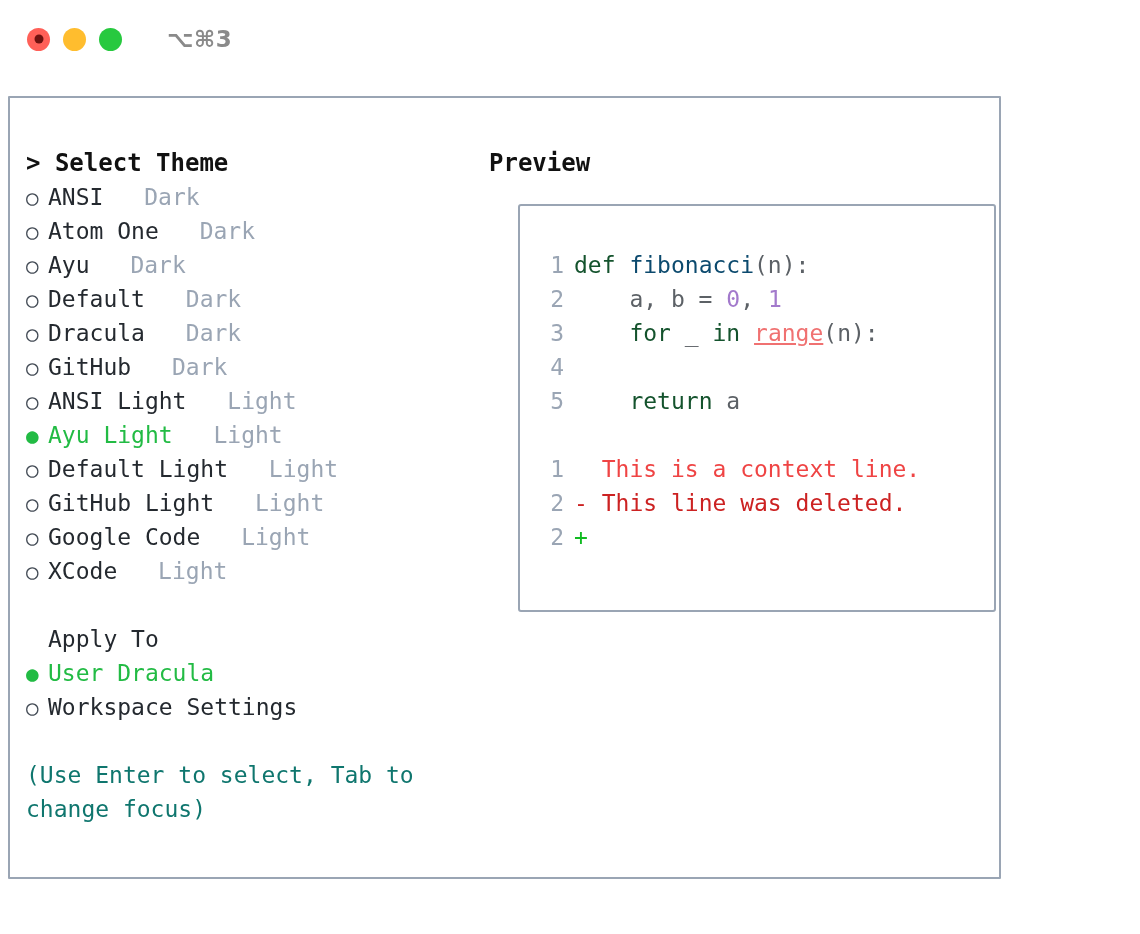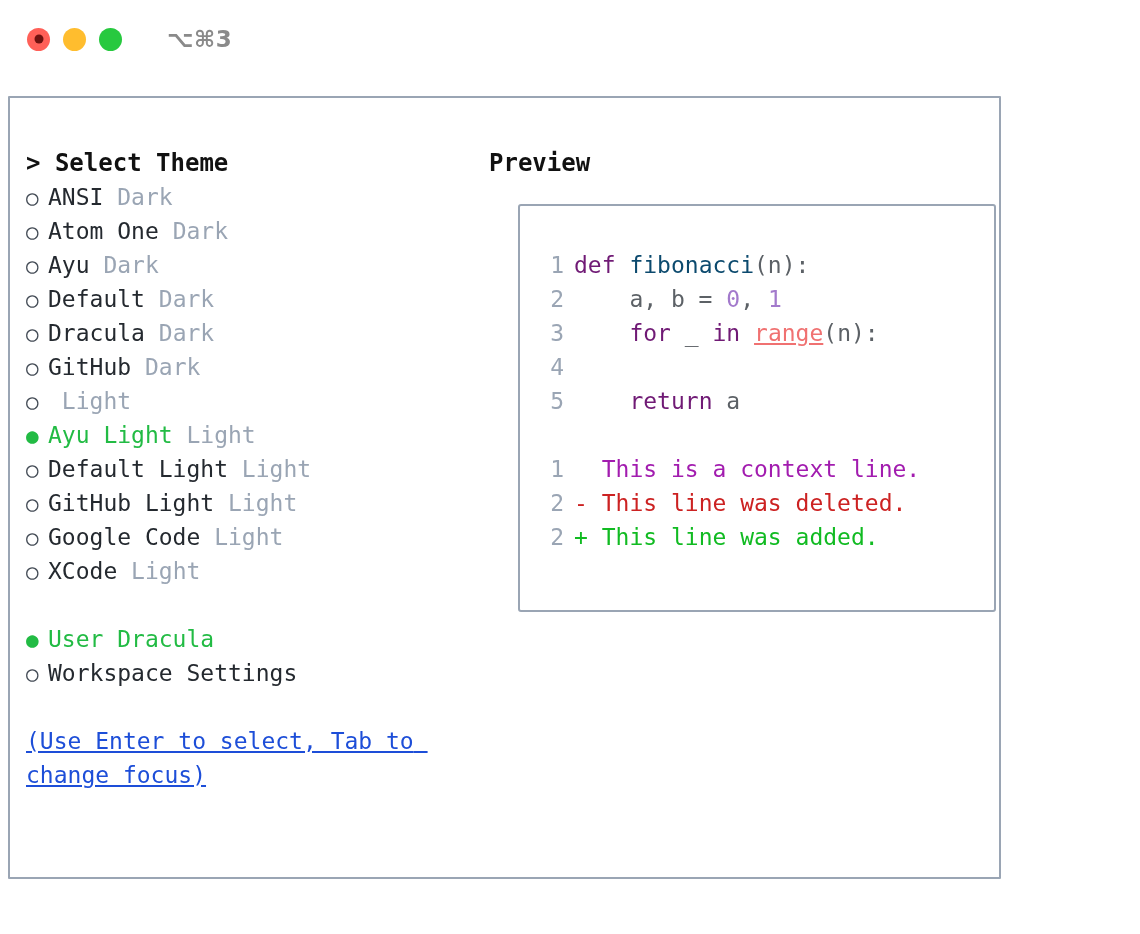--- a/index.html
+++ b/index.html
@@ -119,43 +119,42 @@
     display: inline-block;
     width: 22px;
     flex: 0 0 22px;
     font-size: 21px;
     color: #444c56;
     text-align: left;
   }
   .bullet.on { color: #22bb44; }
   .opt-name  { color: #24292f; }
   .opt-name.on { color: #22bb44; }
-  .opt-tag   { color: #9aa5b4; }
+  .opt-tag   { color: #9aa5b4; margin-left: 27px; }
 
   .group-head {
     display: flex;
     align-items: baseline;
     line-height: 34px;
     height: 34px;
     font-size: 23px;
     color: #24292f;
     white-space: pre;
   }
   .group-head .bullet { color: transparent; }
 
   .spacer-lg { height: 34px; }
 
   .hint {
     margin-top: 34px;
     font-size: 23px;
-    color: #1d4ed8;
+    color: #0f766e;
     line-height: 34px;
     width: 410px;
     white-space: pre-wrap;
-    text-decoration: underline;
   }
 
   
   #preview-box {
     position: absolute;
     left: 29px;
     top: 58px;
     width: 478px;
     height: 408px;
     border: 2px solid #9aa5b4;
@@ -183,28 +182,28 @@
     display: inline-block;
     width: 26px;
     flex: 0 0 26px;
     text-align: right;
     color: #9aa5b4;
     margin-right: 10px;
   }
   .code-text { white-space: pre; }
 
   
-  .t-kw   { color: #701a75; }
+  .t-kw   { color: #14532d; }
   .t-fn   { color: #0c4a6e; }
   .t-bi   { color: #f07171; text-decoration: underline; }
   .t-num  { color: #a37acc; }
   .t-plain{ color: #5c6166; }
 
   .diff-gap { height: 34px; }
-  .d-ctx  { color: #a21caf; text-align: right; }
+  .d-ctx  { color: #ef4444; text-align: right; }
   .d-del  { color: #cc2222; }
   .d-add  { color: #11bb22; }
 </style>
 </head>
 <body>
 
 <div id="window">
 
   <div id="titlebar">
     <div class="traffic-lights">
@@ -221,30 +220,34 @@
 
       <div class="section-title">&gt; Select Theme</div>
 
       <ul class="opt-list" id="theme-list">
           <li class="opt-row"><span class="bullet">○</span><span class="opt-name">ANSI</span><span class="opt-tag"> Dark</span></li>
           <li class="opt-row"><span class="bullet">○</span><span class="opt-name">Atom One</span><span class="opt-tag"> Dark</span></li>
           <li class="opt-row"><span class="bullet">○</span><span class="opt-name">Ayu</span><span class="opt-tag"> Dark</span></li>
           <li class="opt-row"><span class="bullet">○</span><span class="opt-name">Default</span><span class="opt-tag"> Dark</span></li>
           <li class="opt-row"><span class="bullet">○</span><span class="opt-name">Dracula</span><span class="opt-tag"> Dark</span></li>
           <li class="opt-row"><span class="bullet">○</span><span class="opt-name">GitHub</span><span class="opt-tag"> Dark</span></li>
-          <li class="opt-row"><span class="bullet">○</span><span class="opt-tag"> Light</span></li>
+          <li class="opt-row"><span class="bullet">○</span><span class="opt-name">ANSI Light</span><span class="opt-tag"> Light</span></li>
           <li class="opt-row"><span class="bullet on">●</span><span class="opt-name on">Ayu Light</span><span class="opt-tag"> Light</span></li>
           <li class="opt-row"><span class="bullet">○</span><span class="opt-name">Default Light</span><span class="opt-tag"> Light</span></li>
           <li class="opt-row"><span class="bullet">○</span><span class="opt-name">GitHub Light</span><span class="opt-tag"> Light</span></li>
           <li class="opt-row"><span class="bullet">○</span><span class="opt-name">Google Code</span><span class="opt-tag"> Light</span></li>
           <li class="opt-row"><span class="bullet">○</span><span class="opt-name">XCode</span><span class="opt-tag"> Light</span></li>
         </ul>
 
       <div class="spacer-lg"></div>
 
+      <div class="group-head">
+        <span class="bullet">○</span>
+        <span>Apply To</span>
+      </div>
 
       <ul class="opt-list" id="apply-list">
           <li class="opt-row"><span class="bullet on">●</span><span class="opt-name on">User Dracula</span></li>
           <li class="opt-row"><span class="bullet">○</span><span class="opt-name">Workspace Settings</span></li>
         </ul>
 
       <div class="hint">(Use Enter to select, Tab to change focus)</div>
     </div>
 
     <div id="col-right">
@@ -254,19 +257,19 @@
       <div id="preview-box">
         <div id="code-area">
             <div class="code-line"><span class="gutter">1</span><span class="code-text"><span class="t-kw">def </span><span class="t-fn">fibonacci</span><span class="t-plain">(n):</span></span></div>
             <div class="code-line"><span class="gutter">2</span><span class="code-text"><span class="t-plain">    a, b = </span><span class="t-num">0</span><span class="t-plain">, </span><span class="t-num">1</span></span></div>
             <div class="code-line"><span class="gutter">3</span><span class="code-text"><span class="t-plain">    </span><span class="t-kw">for</span><span class="t-plain"> _ </span><span class="t-kw">in</span><span class="t-plain"> </span><span class="t-bi">range</span><span class="t-plain">(n):</span></span></div>
             <div class="code-line"><span class="gutter">4</span></div>
             <div class="code-line"><span class="gutter">5</span><span class="code-text"><span class="t-plain">    </span><span class="t-kw">return</span><span class="t-plain"> a</span></span></div>
             <div class="diff-gap"></div>
             <div class="code-line"><span class="gutter">1</span><span class="d-ctx"> </span><span class="d-ctx"> This is a context line.</span></div>
             <div class="code-line"><span class="gutter">2</span><span class="d-del">-</span><span class="d-del"> This line was deleted.</span></div>
-            <div class="code-line"><span class="gutter">2</span><span class="d-add">+</span><span class="d-add"> This line was added.</span></div>
+            <div class="code-line"><span class="gutter">2</span><span class="d-add">+</span></div>
           </div>
       </div>
     </div>
 
   </div>
 </div>
 
 </body></html>

